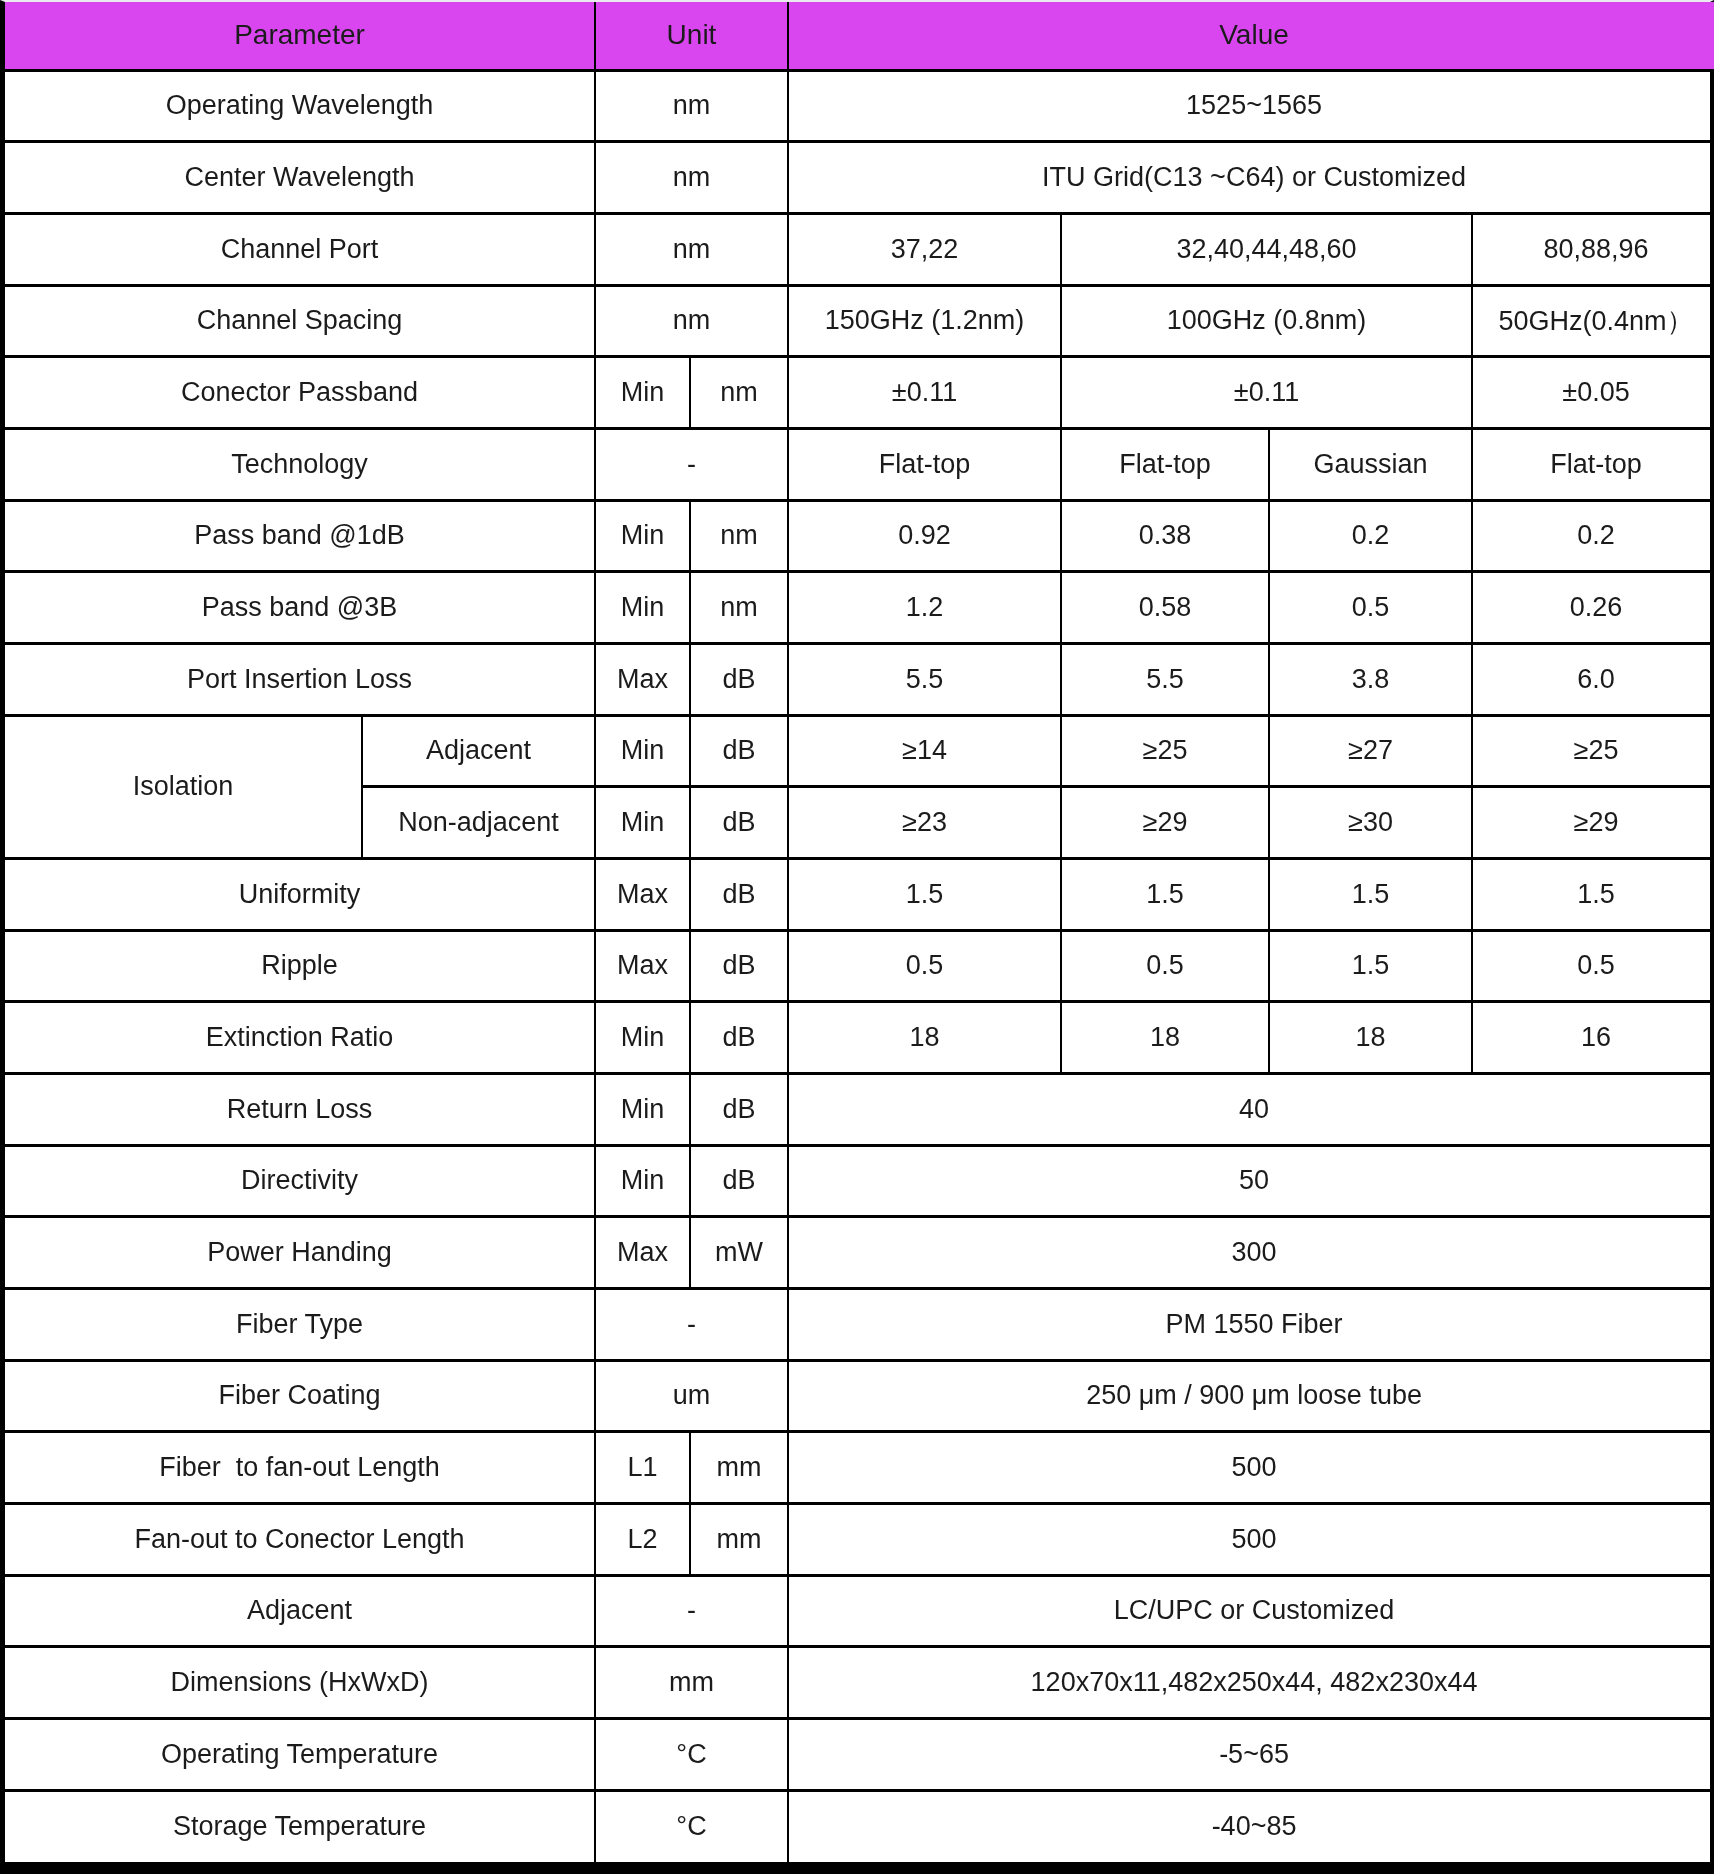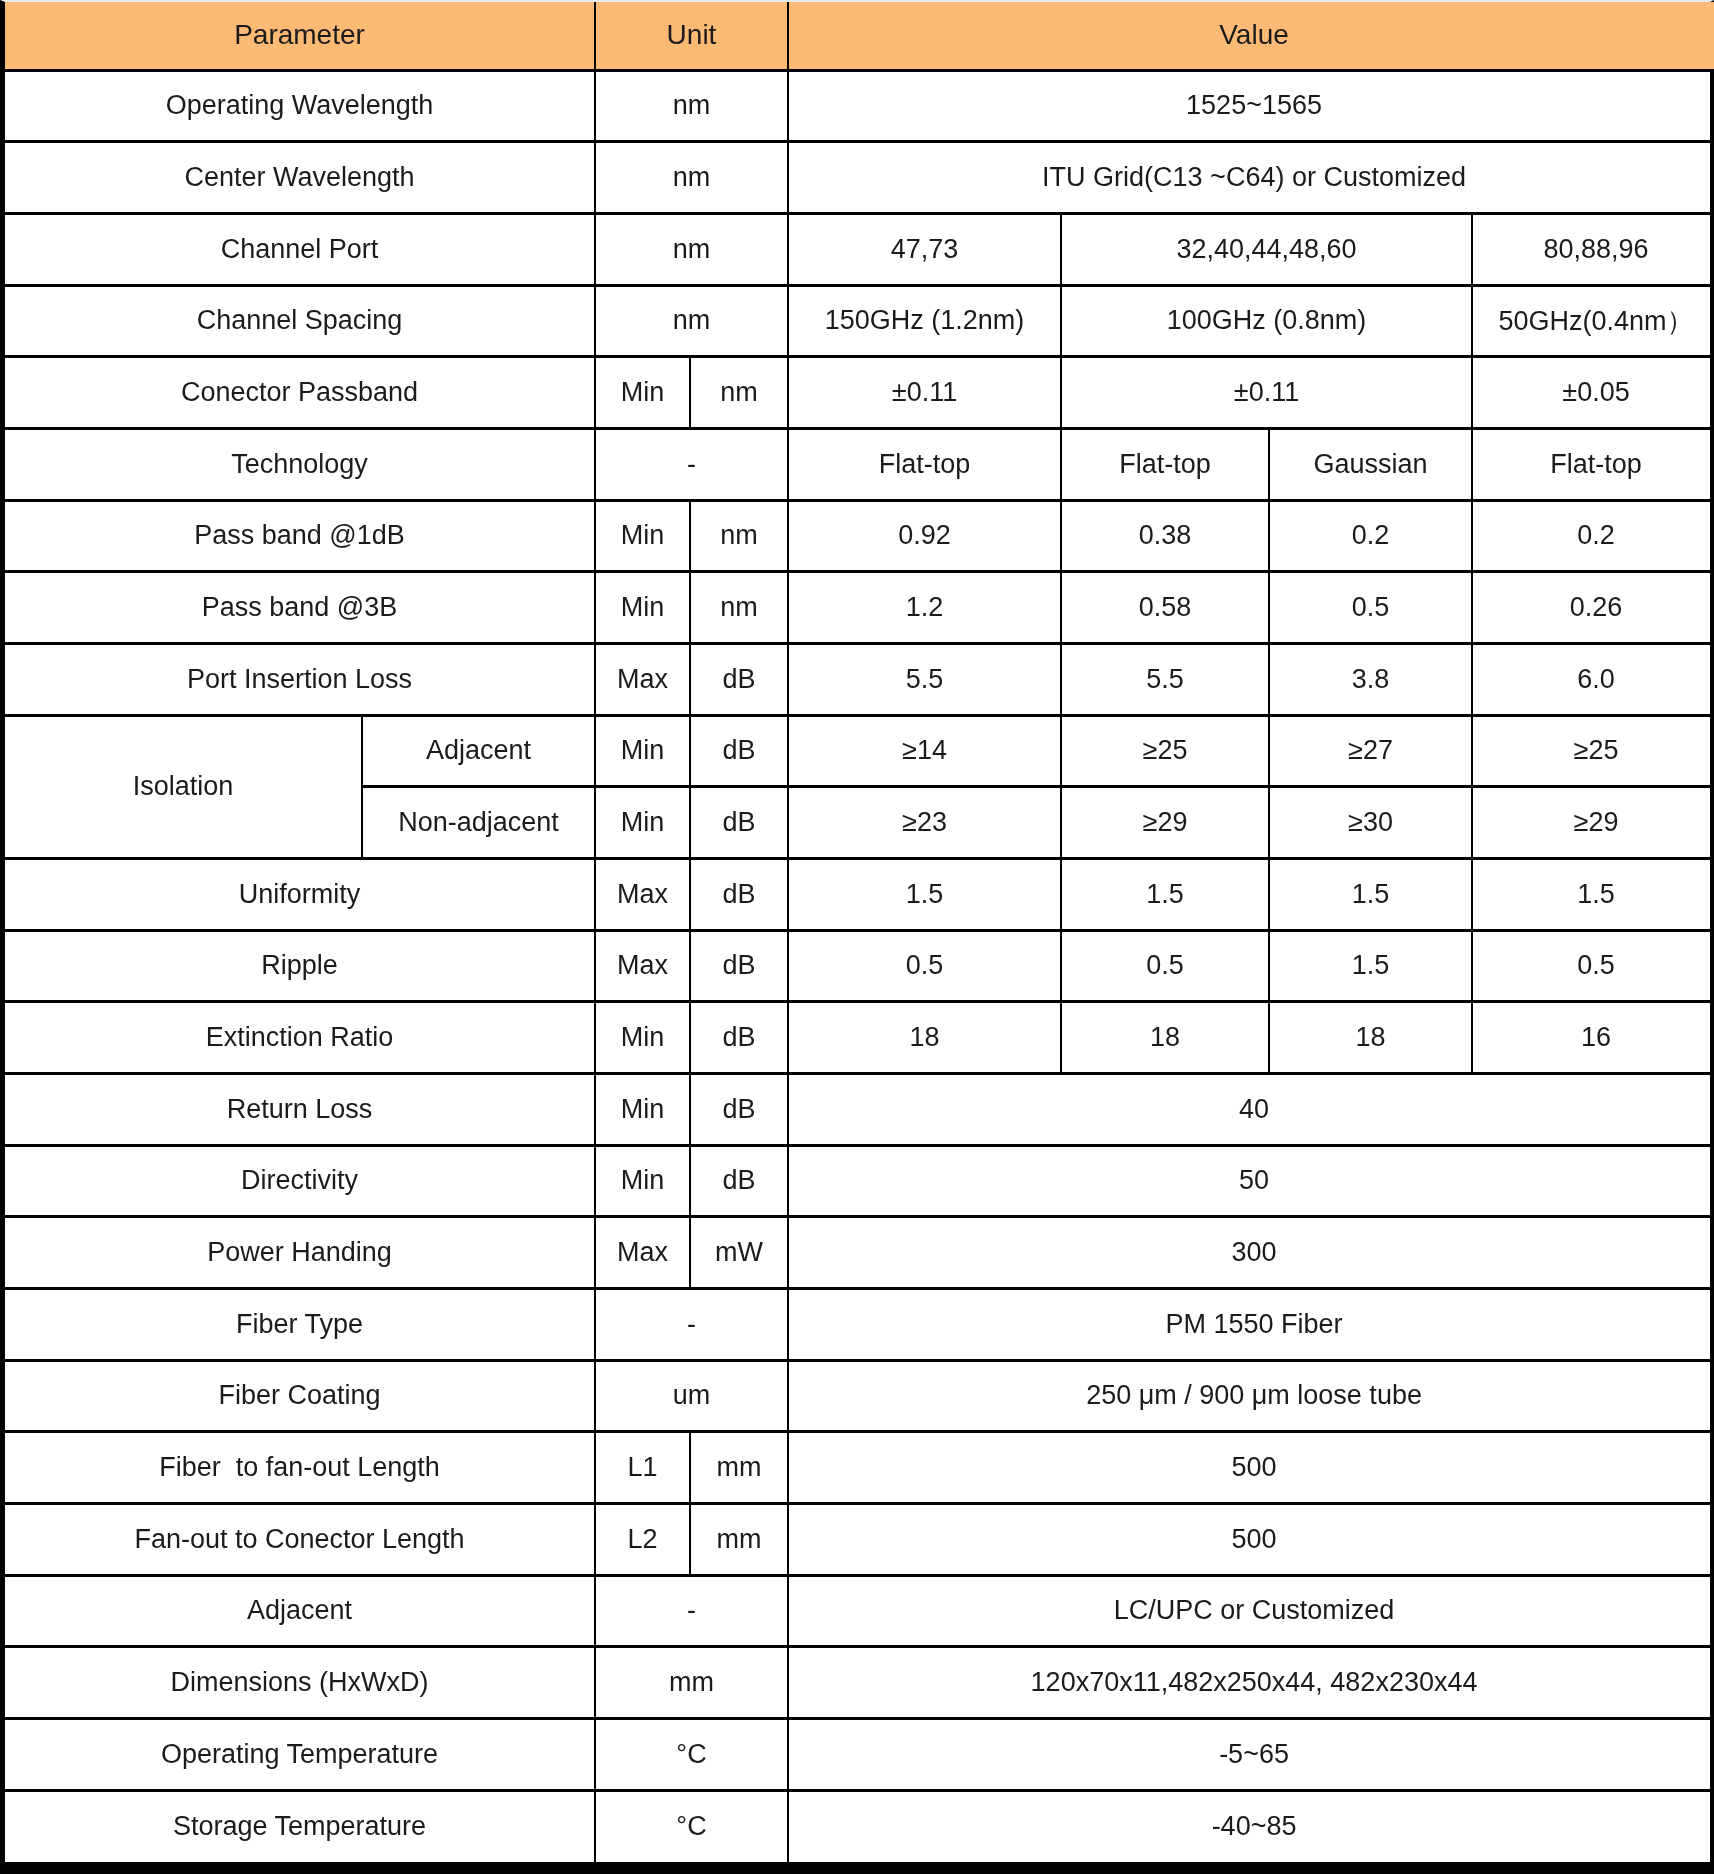--- a/index.html
+++ b/index.html
@@ -44,21 +44,21 @@
     font-size:27px;
     font-weight:400;
     padding:0 6px;
     white-space:pre-wrap;
     overflow:hidden;
     color:#1b1b1b;
   }
   thead tr{height:68px;}
   tbody tr{height:71px;}
   thead th{
-    background:#fdba74;
+    background:#d946ef;
     font-size:28px;
     font-weight:400;
   }
   
   tr > *:first-child{border-left:none;}
   tr > *:last-child{border-right:none;}
   thead tr > *{border-top:none;}
   tbody tr:last-child > *{border-bottom:none;margin-left:24px;}
 </style>
 </head>
@@ -91,21 +91,21 @@
           <td colspan="4">1525~1565</td>
         </tr>
         <tr>
           <td colspan="2">Center Wavelength</td>
           <td colspan="2">nm</td>
           <td colspan="4">ITU Grid(C13 ~C64) or Customized</td>
         </tr>
         <tr>
           <td colspan="2">Channel Port</td>
           <td colspan="2">nm</td>
-          <td>47,73</td>
+          <td>37,22</td>
           <td colspan="2">32,40,44,48,60</td>
           <td>80,88,96</td>
         </tr>
         <tr>
           <td colspan="2">Channel Spacing</td>
           <td colspan="2">nm</td>
           <td>150GHz (1.2nm)</td>
           <td colspan="2">100GHz (0.8nm)</td>
           <td>50GHz(0.4nm）</td>
         </tr>

